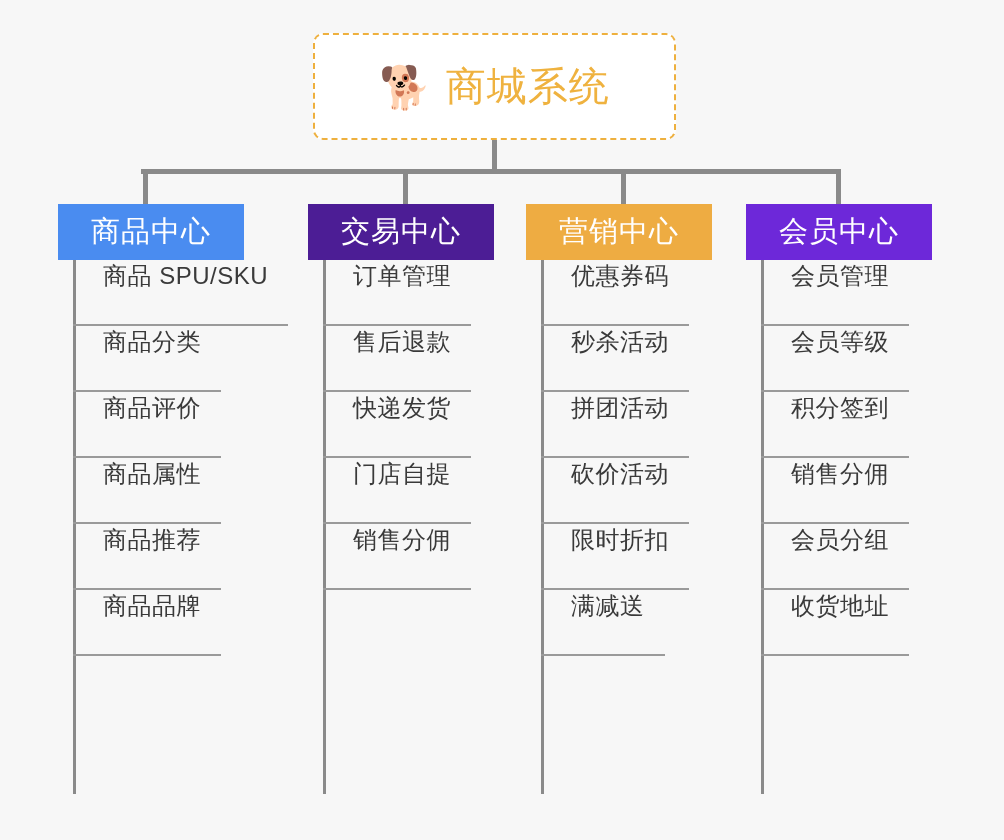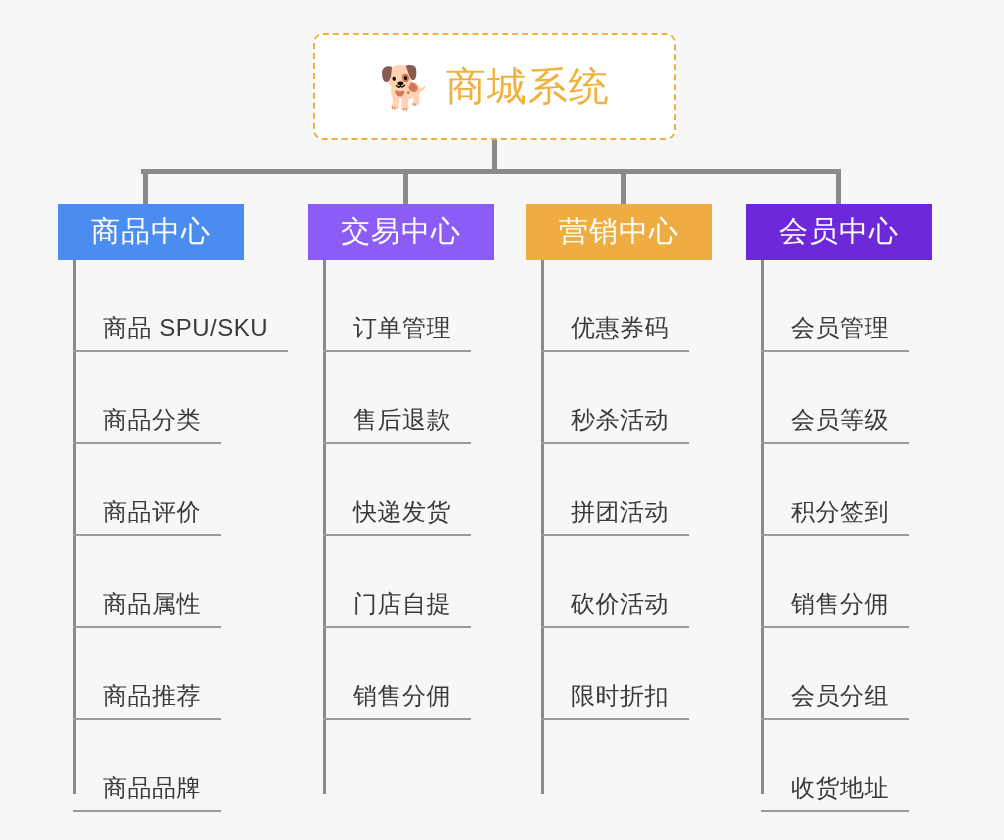--- a/index.html
+++ b/index.html
@@ -96,24 +96,23 @@
   }
   .spine {
     position: absolute;
     left: 15px;
     top: 0;
     width: 3px;
     background: #8a8a8a;
   }
   .leaf {
     position: relative;
-    height: 92px;
+    height: 66px;
     box-sizing: border-box;
     display: flex;
-    align-items: flex-end;
     padding-left: 15px;
   }
   .leaf-inner {
     position: relative;
     display: inline-block;
     padding: 0 20px 6px 30px;
     border-bottom: 2px solid #9a9a9a;
   }
   .leaf-text {
     font-size: 24px;
@@ -162,21 +161,21 @@
           </div>
           <div class="leaf">
             <div class="leaf-inner"><span class="leaf-text">商品推荐</span></div>
           </div>
           <div class="leaf">
             <div class="leaf-inner"><span class="leaf-text">商品品牌</span></div>
           </div>
         </div>
       </div>
       <div class="column" style="left: 308px; width: 186px;">
-        <div class="cat-box" style="background: #8b5cf6;">
+        <div class="cat-box" style="background: #4c1d95;">
           <span>交易中心</span>
         </div>
         <div class="leaf-list">
           <div class="spine" style="height: 534px;"></div>
           <div class="leaf">
             <div class="leaf-inner"><span class="leaf-text">订单管理</span></div>
           </div>
           <div class="leaf">
             <div class="leaf-inner"><span class="leaf-text">售后退款</span></div>
           </div>
@@ -205,20 +204,23 @@
           </div>
           <div class="leaf">
             <div class="leaf-inner"><span class="leaf-text">拼团活动</span></div>
           </div>
           <div class="leaf">
             <div class="leaf-inner"><span class="leaf-text">砍价活动</span></div>
           </div>
           <div class="leaf">
             <div class="leaf-inner"><span class="leaf-text">限时折扣</span></div>
           </div>
+          <div class="leaf">
+            <div class="leaf-inner"><span class="leaf-text">满减送</span></div>
+          </div>
         </div>
       </div>
       <div class="column" style="left: 746px; width: 186px;">
         <div class="cat-box" style="background: #6d28d9;">
           <span>会员中心</span>
         </div>
         <div class="leaf-list">
           <div class="spine" style="height: 534px;"></div>
           <div class="leaf">
             <div class="leaf-inner"><span class="leaf-text">会员管理</span></div>

